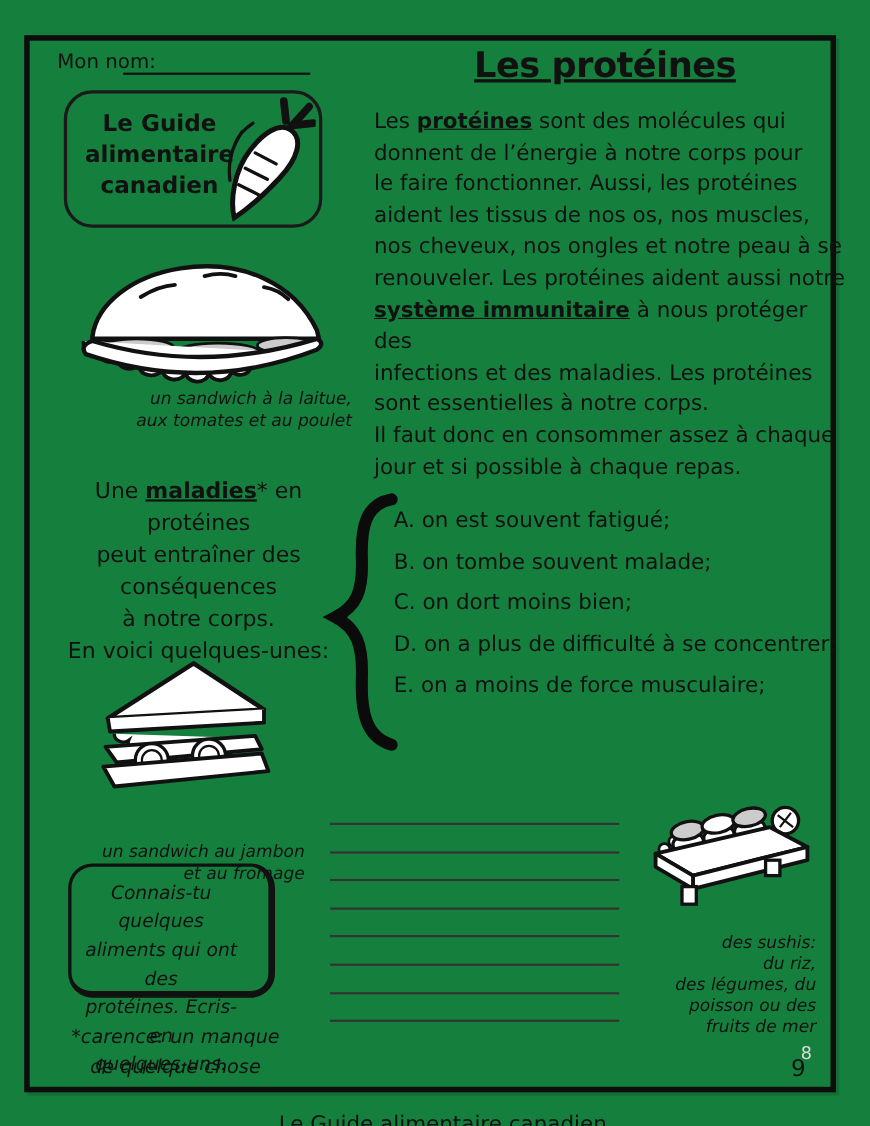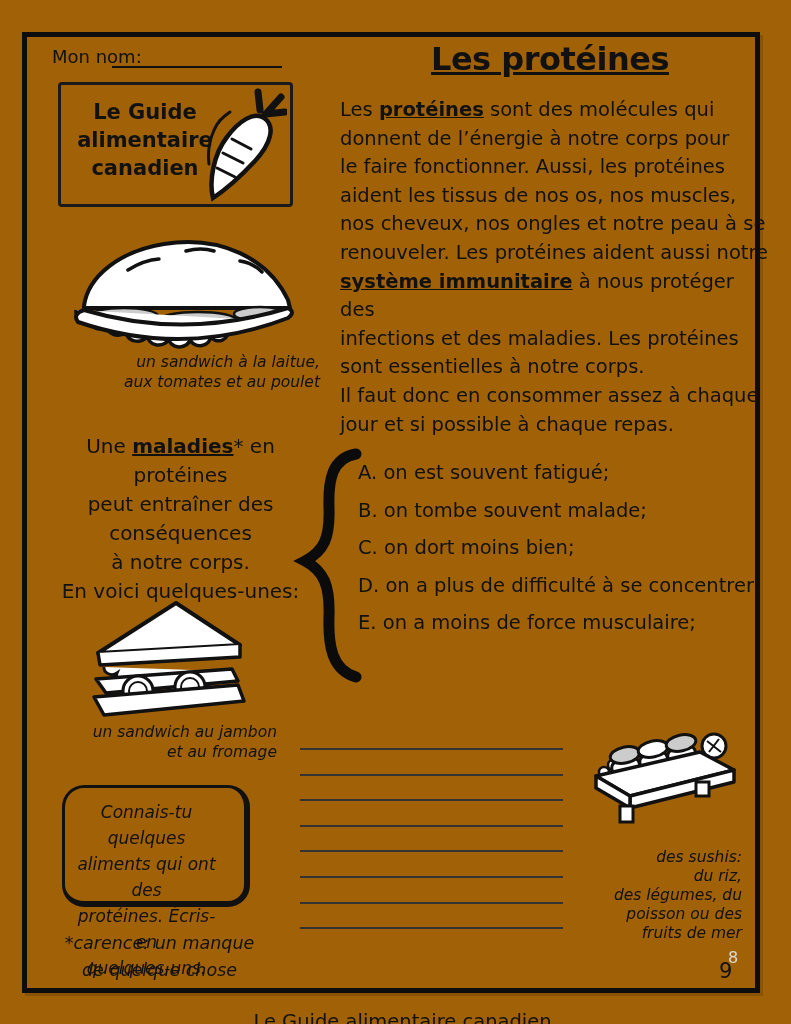--- a/index.html
+++ b/index.html
@@ -1,41 +1,41 @@
 <!DOCTYPE html>
 <html><head>
 <meta charset="utf-8">
 <style>
   html,body{margin:0;padding:0;background:#fff;}
-  .sheet{position:relative;width:791px;height:1024px;background:#a16207;overflow:hidden;
+  .sheet{position:relative;width:791px;height:1024px;background:#15803d;overflow:hidden;
          font-family:"DejaVu Sans",sans-serif;color:#111;}
   .preline{white-space:pre-line;}
   .border-frame{position:absolute;left:22px;top:32px;width:738px;height:961px;
                 border:5px solid #0d0d0d;box-sizing:border-box;
                 box-shadow:3px 3px 0 rgba(0,0,0,.14);}
   .name-label{position:absolute;left:52px;top:46px;font-size:18px;}
   .name-line{position:absolute;left:112px;top:66px;width:170px;height:0;border-bottom:2.5px solid #111;}
   .title{position:absolute;left:335px;top:40px;width:430px;margin:0;text-align:center;
          font-size:32px;font-weight:800;letter-spacing:-.5px;text-decoration:underline;}
   .logo-box{position:absolute;left:58px;top:82px;width:235px;height:125px;box-sizing:border-box;
-            border:3.5px solid #1a1a1a;border-radius:4px;}
+            border:3.5px solid #1a1a1a;border-radius:26px;}
   .logo-text{position:absolute;left:8px;top:13px;width:152px;text-align:center;
              font-size:21px;font-weight:bold;line-height:28px;}
   .carrot{position:absolute;right:3px;top:3px;}
   .intro{position:absolute;left:340px;top:96px;width:430px;font-size:19.5px;line-height:28.6px;}
   .sandwich1{position:absolute;left:62px;top:228px;}
   .caption{font-style:italic;text-align:right;font-size:15.5px;line-height:20px;}
   .cap1{position:absolute;left:60px;top:352px;width:260px;}
   .carence{position:absolute;left:38px;top:432px;width:285px;text-align:center;
            font-size:20px;line-height:29px;}
   .brace{position:absolute;left:292px;top:446px;}
   .consequences{position:absolute;left:358px;top:462px;font-size:19.5px;}
   .consequence-item{line-height:21px;margin-bottom:16.5px;}
   .sandwich2{position:absolute;left:80px;top:593px;}
-  .cap2{position:absolute;left:62px;top:722px;width:215px;}
+  .cap2{position:absolute;left:62px;top:764px;width:215px;}
   .question-box{position:absolute;left:62px;top:785px;width:188px;height:122px;box-sizing:border-box;
                 border:3px solid #111;border-right-width:6px;border-bottom-width:6px;border-radius:22px;}
   .qtext{position:absolute;left:5px;right:21px;top:11px;text-align:center;
          font-style:italic;font-size:17px;line-height:26px;}
   .answer-lines{position:absolute;left:300px;top:748px;width:263px;height:190px;}
   .rule-line{position:absolute;left:0;width:100%;height:0;border-top:2px solid #333;}
   .sushi{position:absolute;left:588px;top:726px;}
   .cap3{position:absolute;left:592px;top:848px;width:150px;line-height:19px;}
   .footnote{position:absolute;left:62px;top:930px;width:195px;text-align:center;
             font-style:italic;font-size:17.5px;line-height:27px;}

